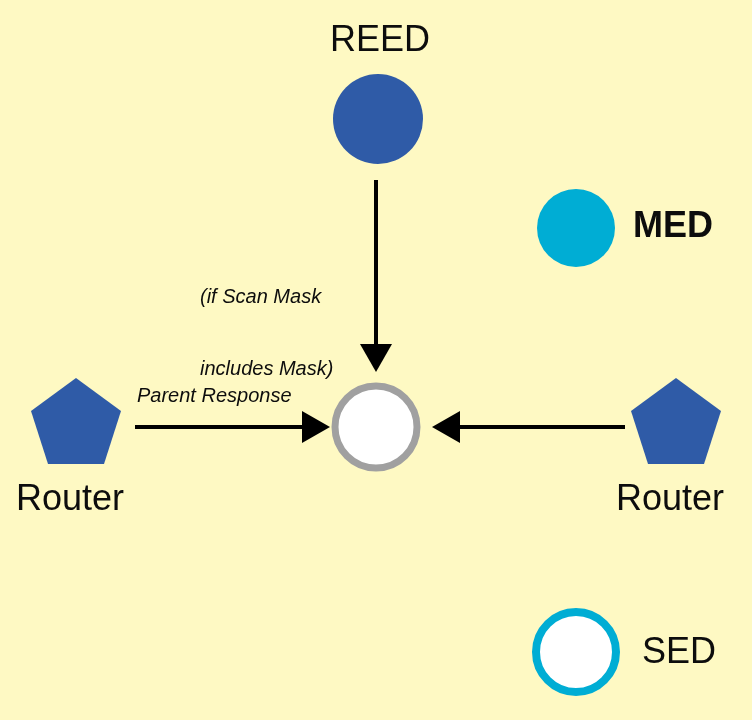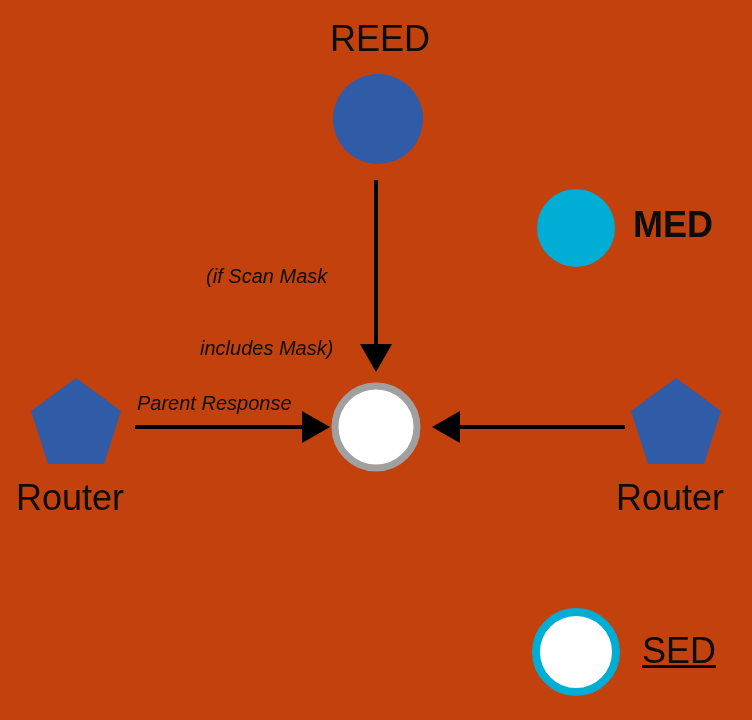--- a/index.html
+++ b/index.html
@@ -4,21 +4,21 @@
 <style>
   html, body {
     margin: 0;
     padding: 0;
     background: #ffffff;
   }
   #canvas {
     position: relative;
     width: 752px;
     height: 720px;
-    background: #c2410c;
+    background: #fef9c3;
     font-family: "Liberation Sans", sans-serif;
     overflow: hidden;
   }
   .node-label {
     position: absolute;
     color: #0d0d0d;
     font-size: 36px;
     line-height: 36px;
     white-space: nowrap;
     font-weight: 400;
@@ -35,25 +35,25 @@
   .svg-layer {
     position: absolute;
     left: 0;
     top: 0;
     width: 752px;
     height: 720px;
   }
   
   #label-reed   { left: 330px; top: 21px; }
   #label-med    { left: 633px; top: 207px; font-weight: bold; }
-  #label-sed    { left: 642px; top: 633px; text-decoration: underline; }
+  #label-sed    { left: 642px; top: 633px; }
   #label-router-left  { left: 16px;  top: 480px; }
   #label-router-right { left: 616px; top: 480px; }
-  #label-scanmask { left: 200px; top: 216px; text-align: center; }
-  #label-parent-response { left: 137px; top: 391px; }
+  #label-scanmask { left: 200px; top: 236px; }
+  #label-parent-response { left: 137px; top: 383px; }
 </style>
 </head>
 <body>
 
 <div id="canvas">
 
   <svg class="svg-layer" viewBox="0 0 752 720" xmlns="http://www.w3.org/2000/svg">
 
     <defs>
       <marker id="arrowhead-down" markerWidth="10" markerHeight="10" refX="1" refY="5" orient="auto" markerUnits="strokeWidth">

